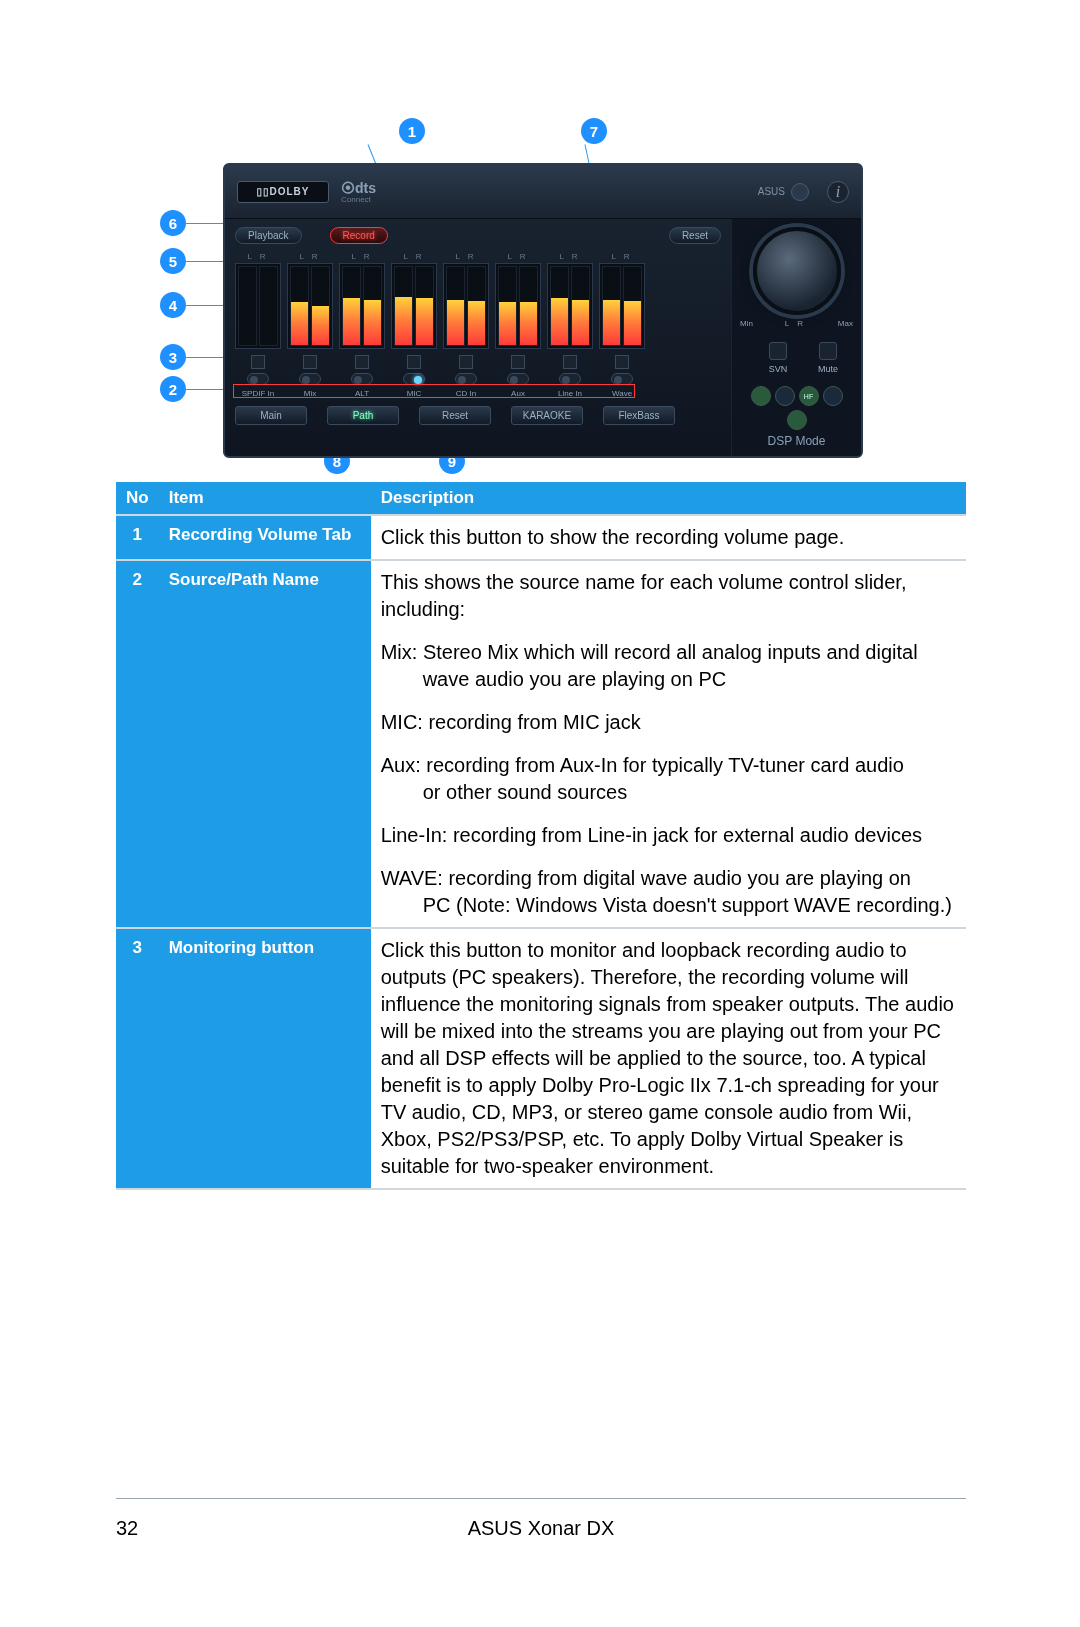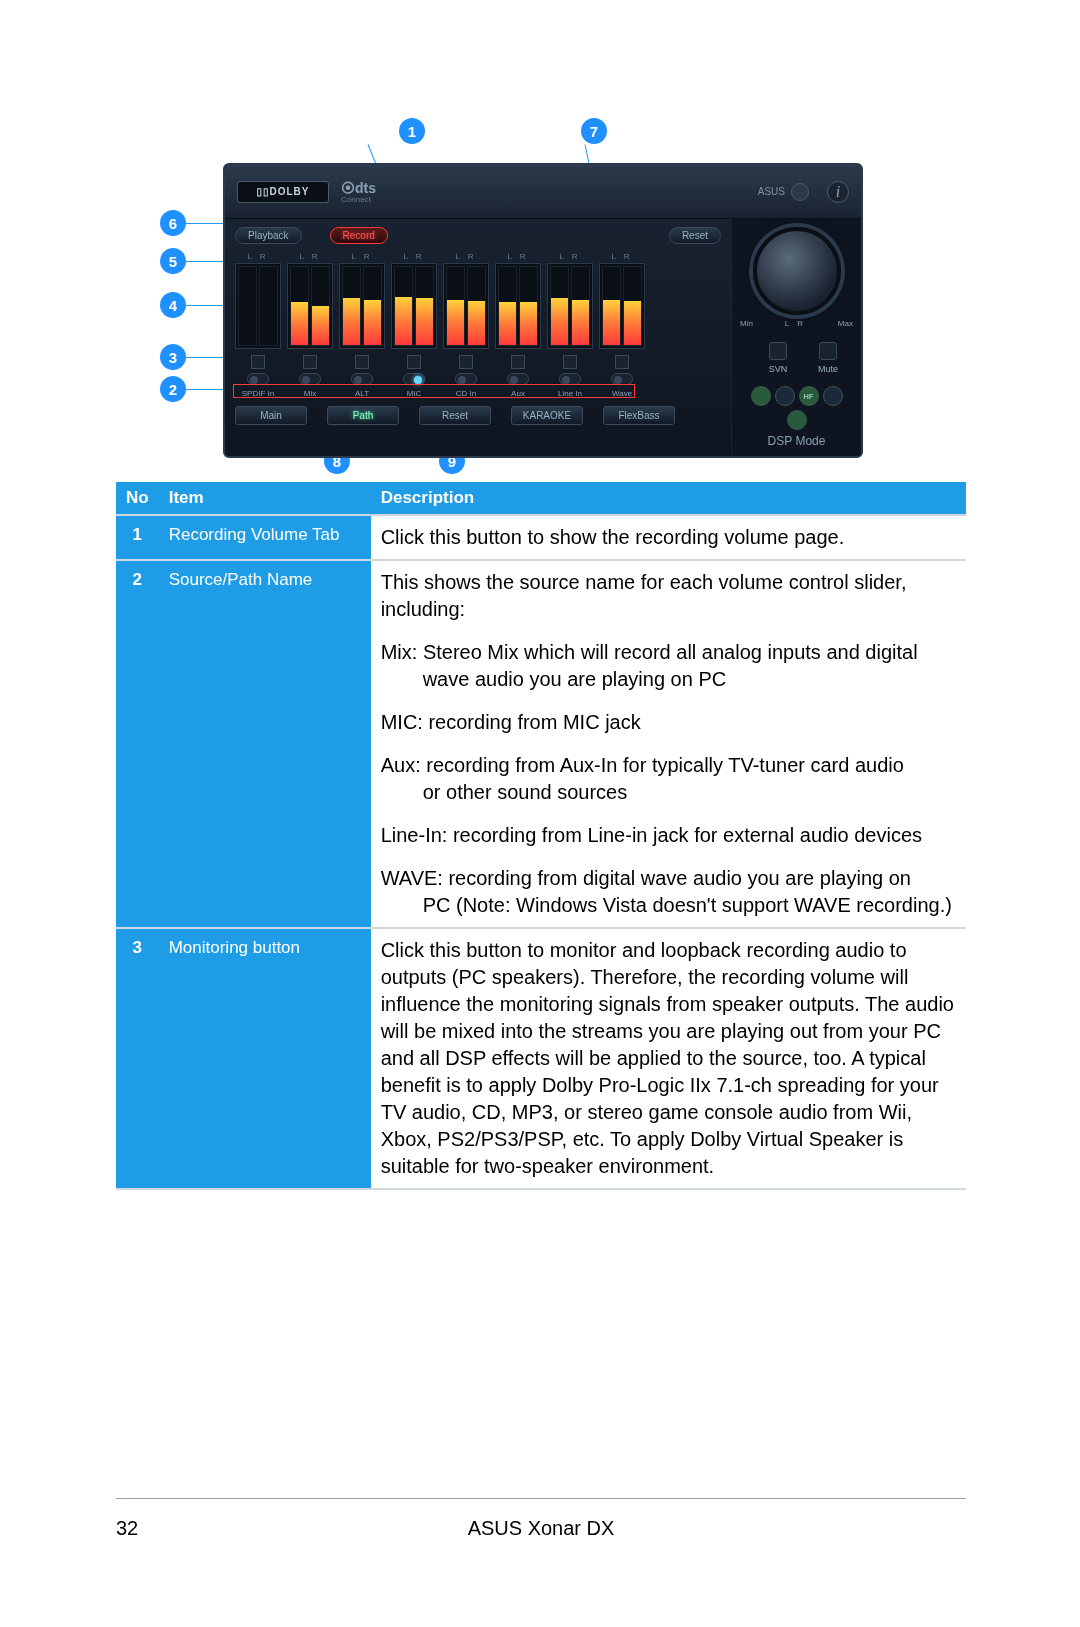--- a/index.html
+++ b/index.html
@@ -172,21 +172,21 @@
   table.desc td {
     vertical-align: top;
     padding: 8px 10px 8px 10px;
     border-bottom: 2px solid #cfd6dc;
     line-height: 1.35;
   }
   table.desc td.no {
     background: #1e9de6; color:#fff; font-size:17px; font-weight:bold; text-align:center;
   }
   table.desc td.item {
-    background: #1e9de6; color:#fff; font-size:17px; font-weight:normal;
+    background: #1e9de6; color:#fff; font-size:17px; font-weight:bold;
   }
   table.desc td.descr .para { margin-bottom: 16px; }
   table.desc td.descr .para:last-child { margin-bottom: 0; }
   table.desc td.descr .indent { padding-left: 42px; display:block; }
 
   .footer {
     position: absolute;
     left: 116px;
     right: 114px;
     top: 1498px;

